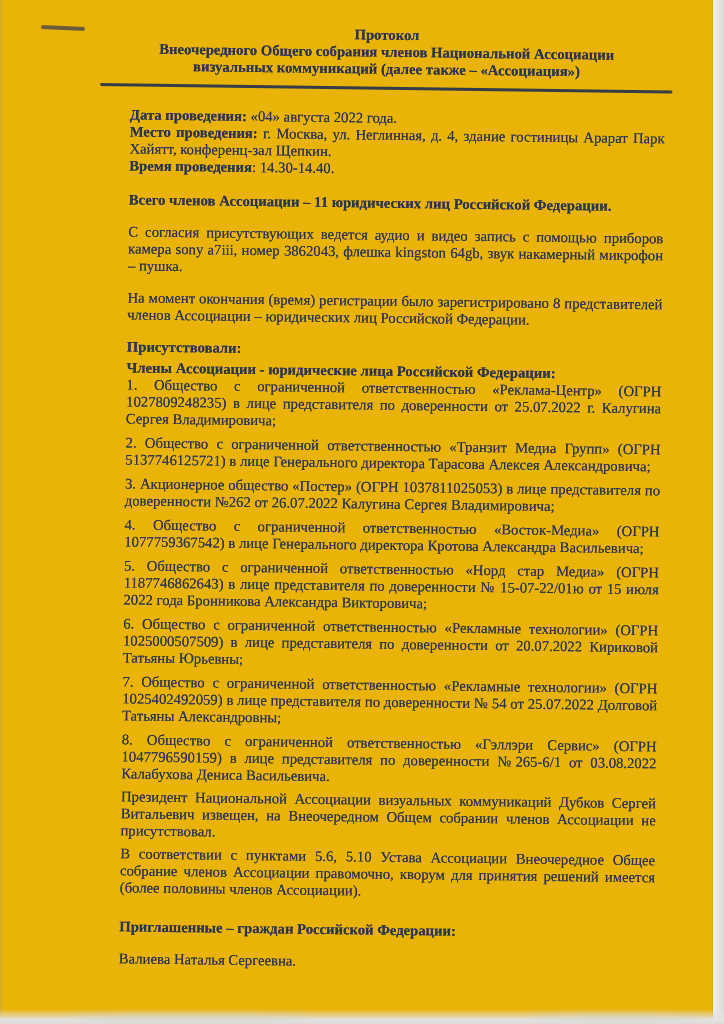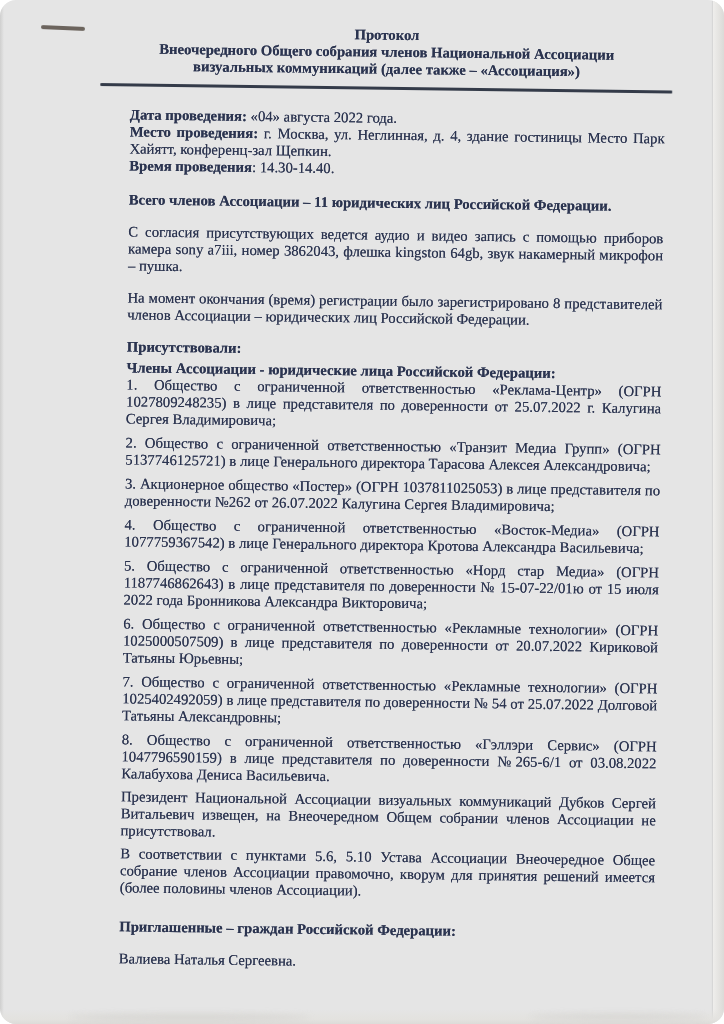--- a/index.html
+++ b/index.html
@@ -3,21 +3,21 @@
 <meta charset="utf-8">
 <style>
   html, body { margin:0; padding:0; }
   body {
     width:724px; height:1024px;
     background:#ffffff;
     font-family:"Liberation Serif","DejaVu Serif",serif;
   }
   .scan {
     position:relative; width:724px; height:1024px;
-    background:#e5e5e5; overflow:hidden;border-radius:16px;
+    background:#eab308; overflow:hidden;
   }
   .content {
     position:absolute; left:95px; top:10px; width:572px;
     transform:rotate(0.75deg); transform-origin:0 480px;
     color:#2b3450;
     font-size:14.7px; line-height:17px;
     text-shadow:0 0 0.55px rgba(43,52,80,0.85);
   }
   .title-block { padding-top:13px; text-align:center; font-weight:bold; }
   .title-line { white-space:nowrap; }
@@ -76,21 +76,21 @@
       <div class="title-line">Внеочередного Общего собрания членов Национальной Ассоциации</div>
       <div class="title-line">визуальных коммуникаций (далее также – «Ассоциация»)</div>
     </div>
 
     <div class="rule"></div>
 
     <div class="doc-body">
 
       <div class="para body-start">
         <div class="para"><b>Дата проведения:</b><span> «04» августа 2022 года.</span></div>
-        <div class="para"><b>Место проведения:</b><span> г. Москва, ул. Неглинная, д. 4, здание гостиницы Место Парк Хайятт, конференц-зал Щепкин.</span></div>
+        <div class="para"><b>Место проведения:</b><span> г. Москва, ул. Неглинная, д. 4, здание гостиницы Арарат Парк Хайятт, конференц-зал Щепкин.</span></div>
         <div class="para"><b>Время проведения</b><span>: 14.30-14.40.</span></div>
       </div>
 
       <p class="para bold mt17">Всего членов Ассоциации – 11 юридических лиц Российской Федерации.</p>
 
       <p class="para mt15">С согласия присутствующих ведется аудио и видео запись с помощью приборов камера sony a7iii, номер 3862043, флешка kingston 64gb, звук накамерный микрофон – пушка.</p>
 
       <p class="para mt15">На момент окончания (время) регистрации было зарегистрировано 8 представителей членов Ассоциации – юридических лиц Российской Федерации.</p>
 
       <p class="para bold mt15">Присутствовали:</p>

